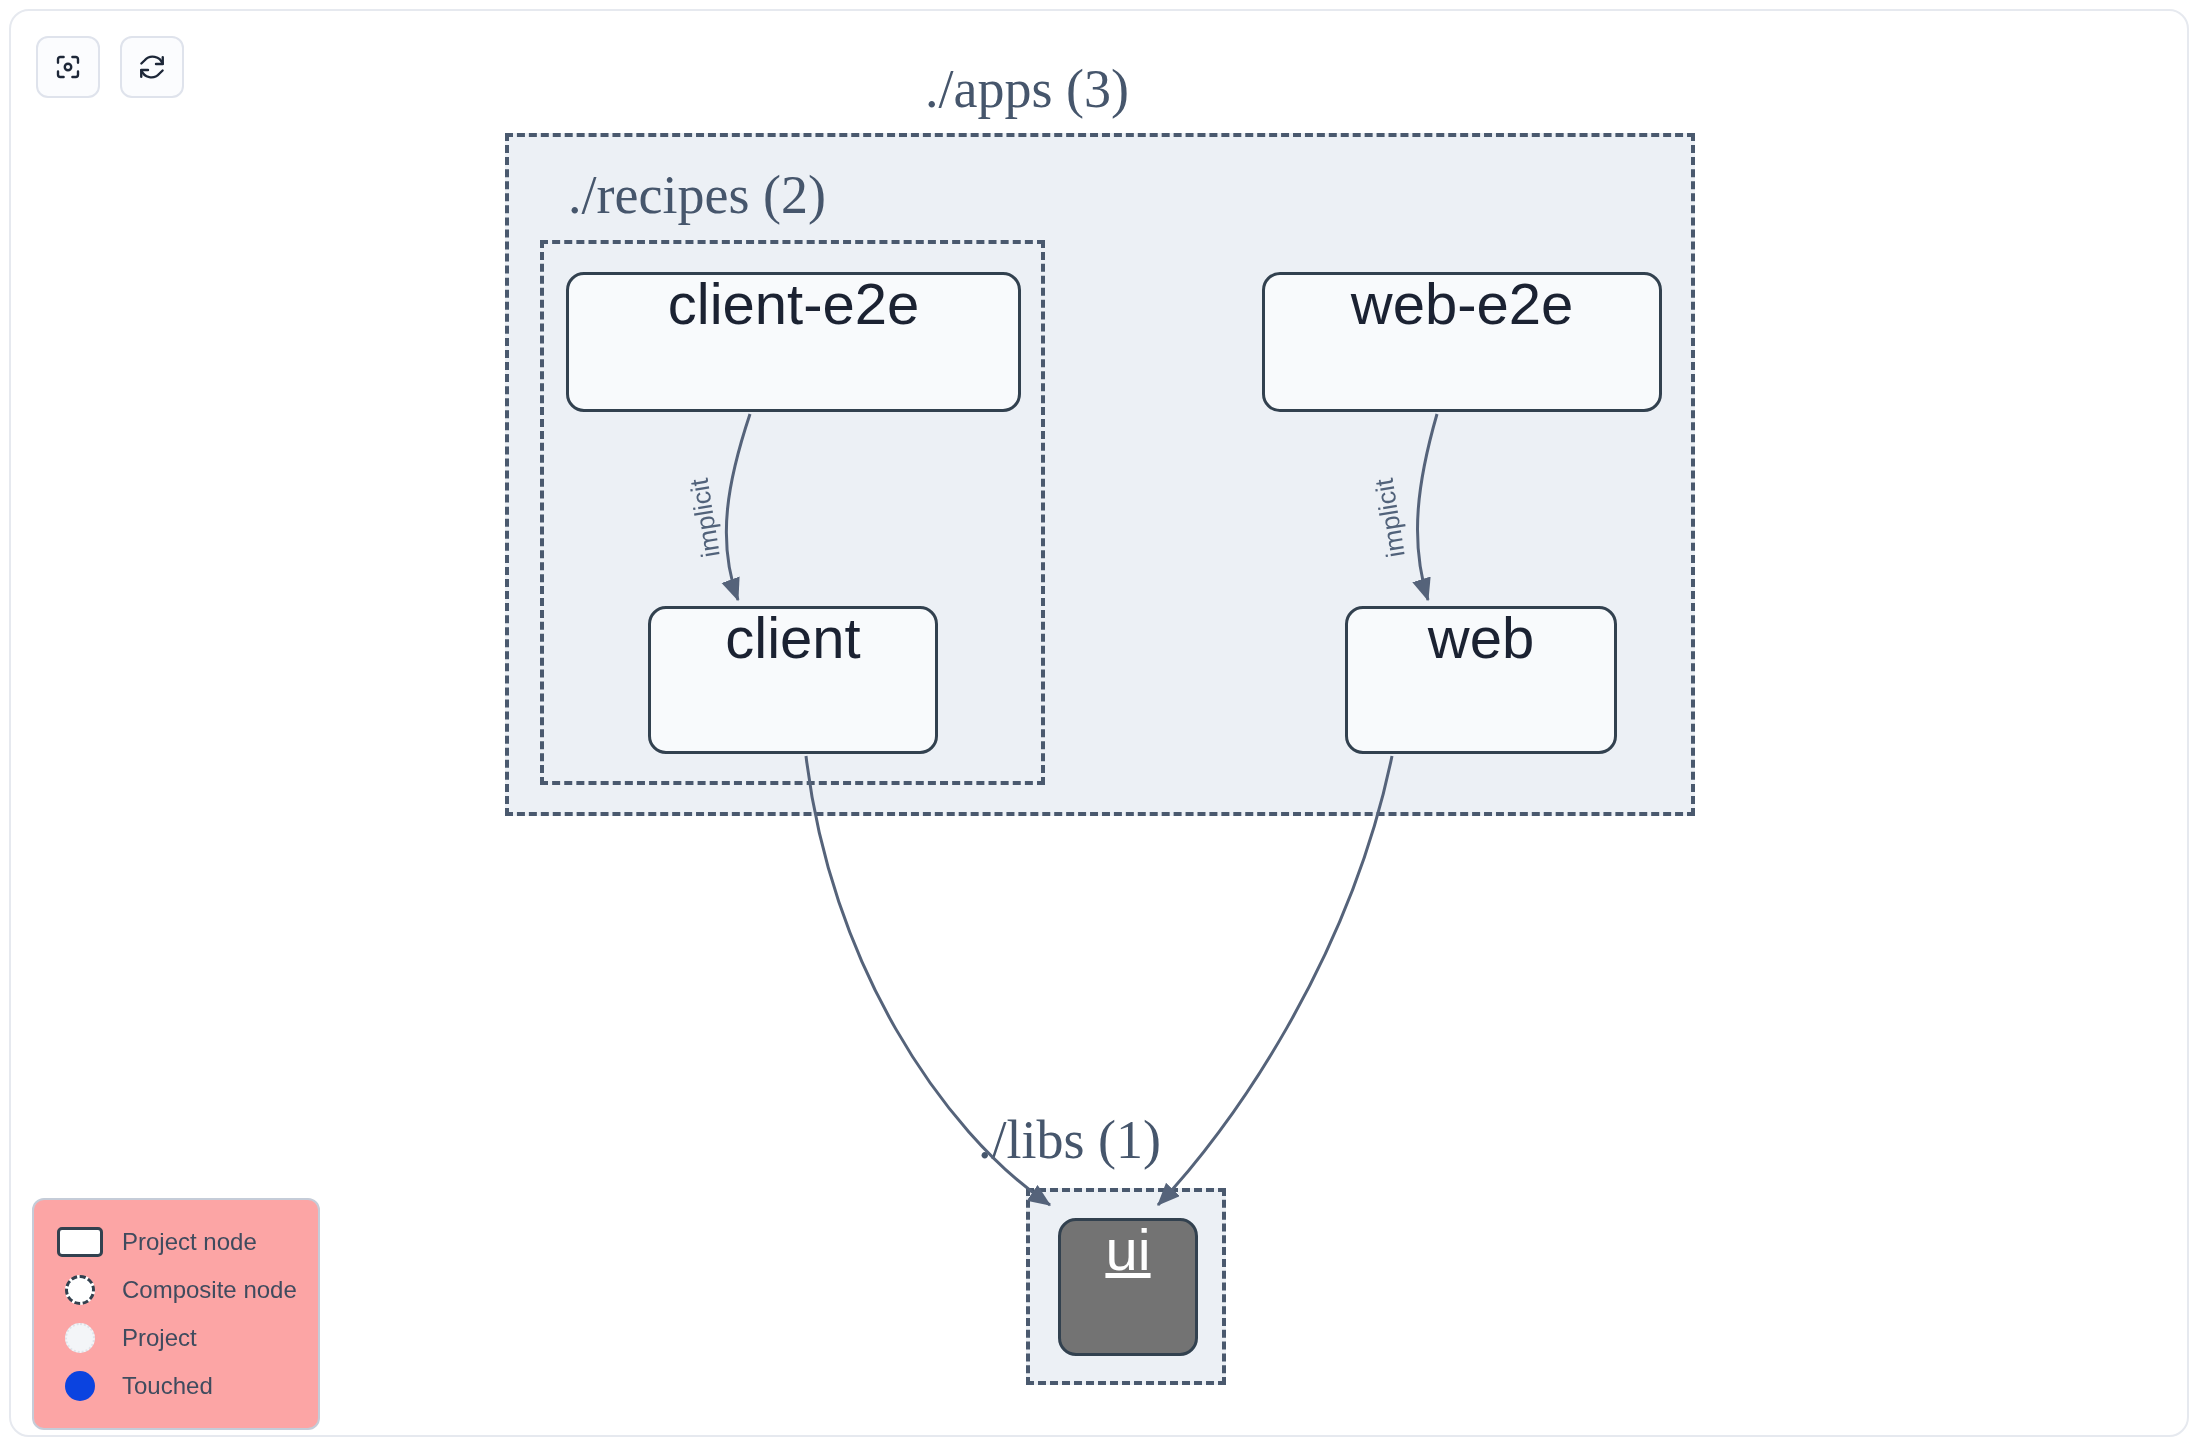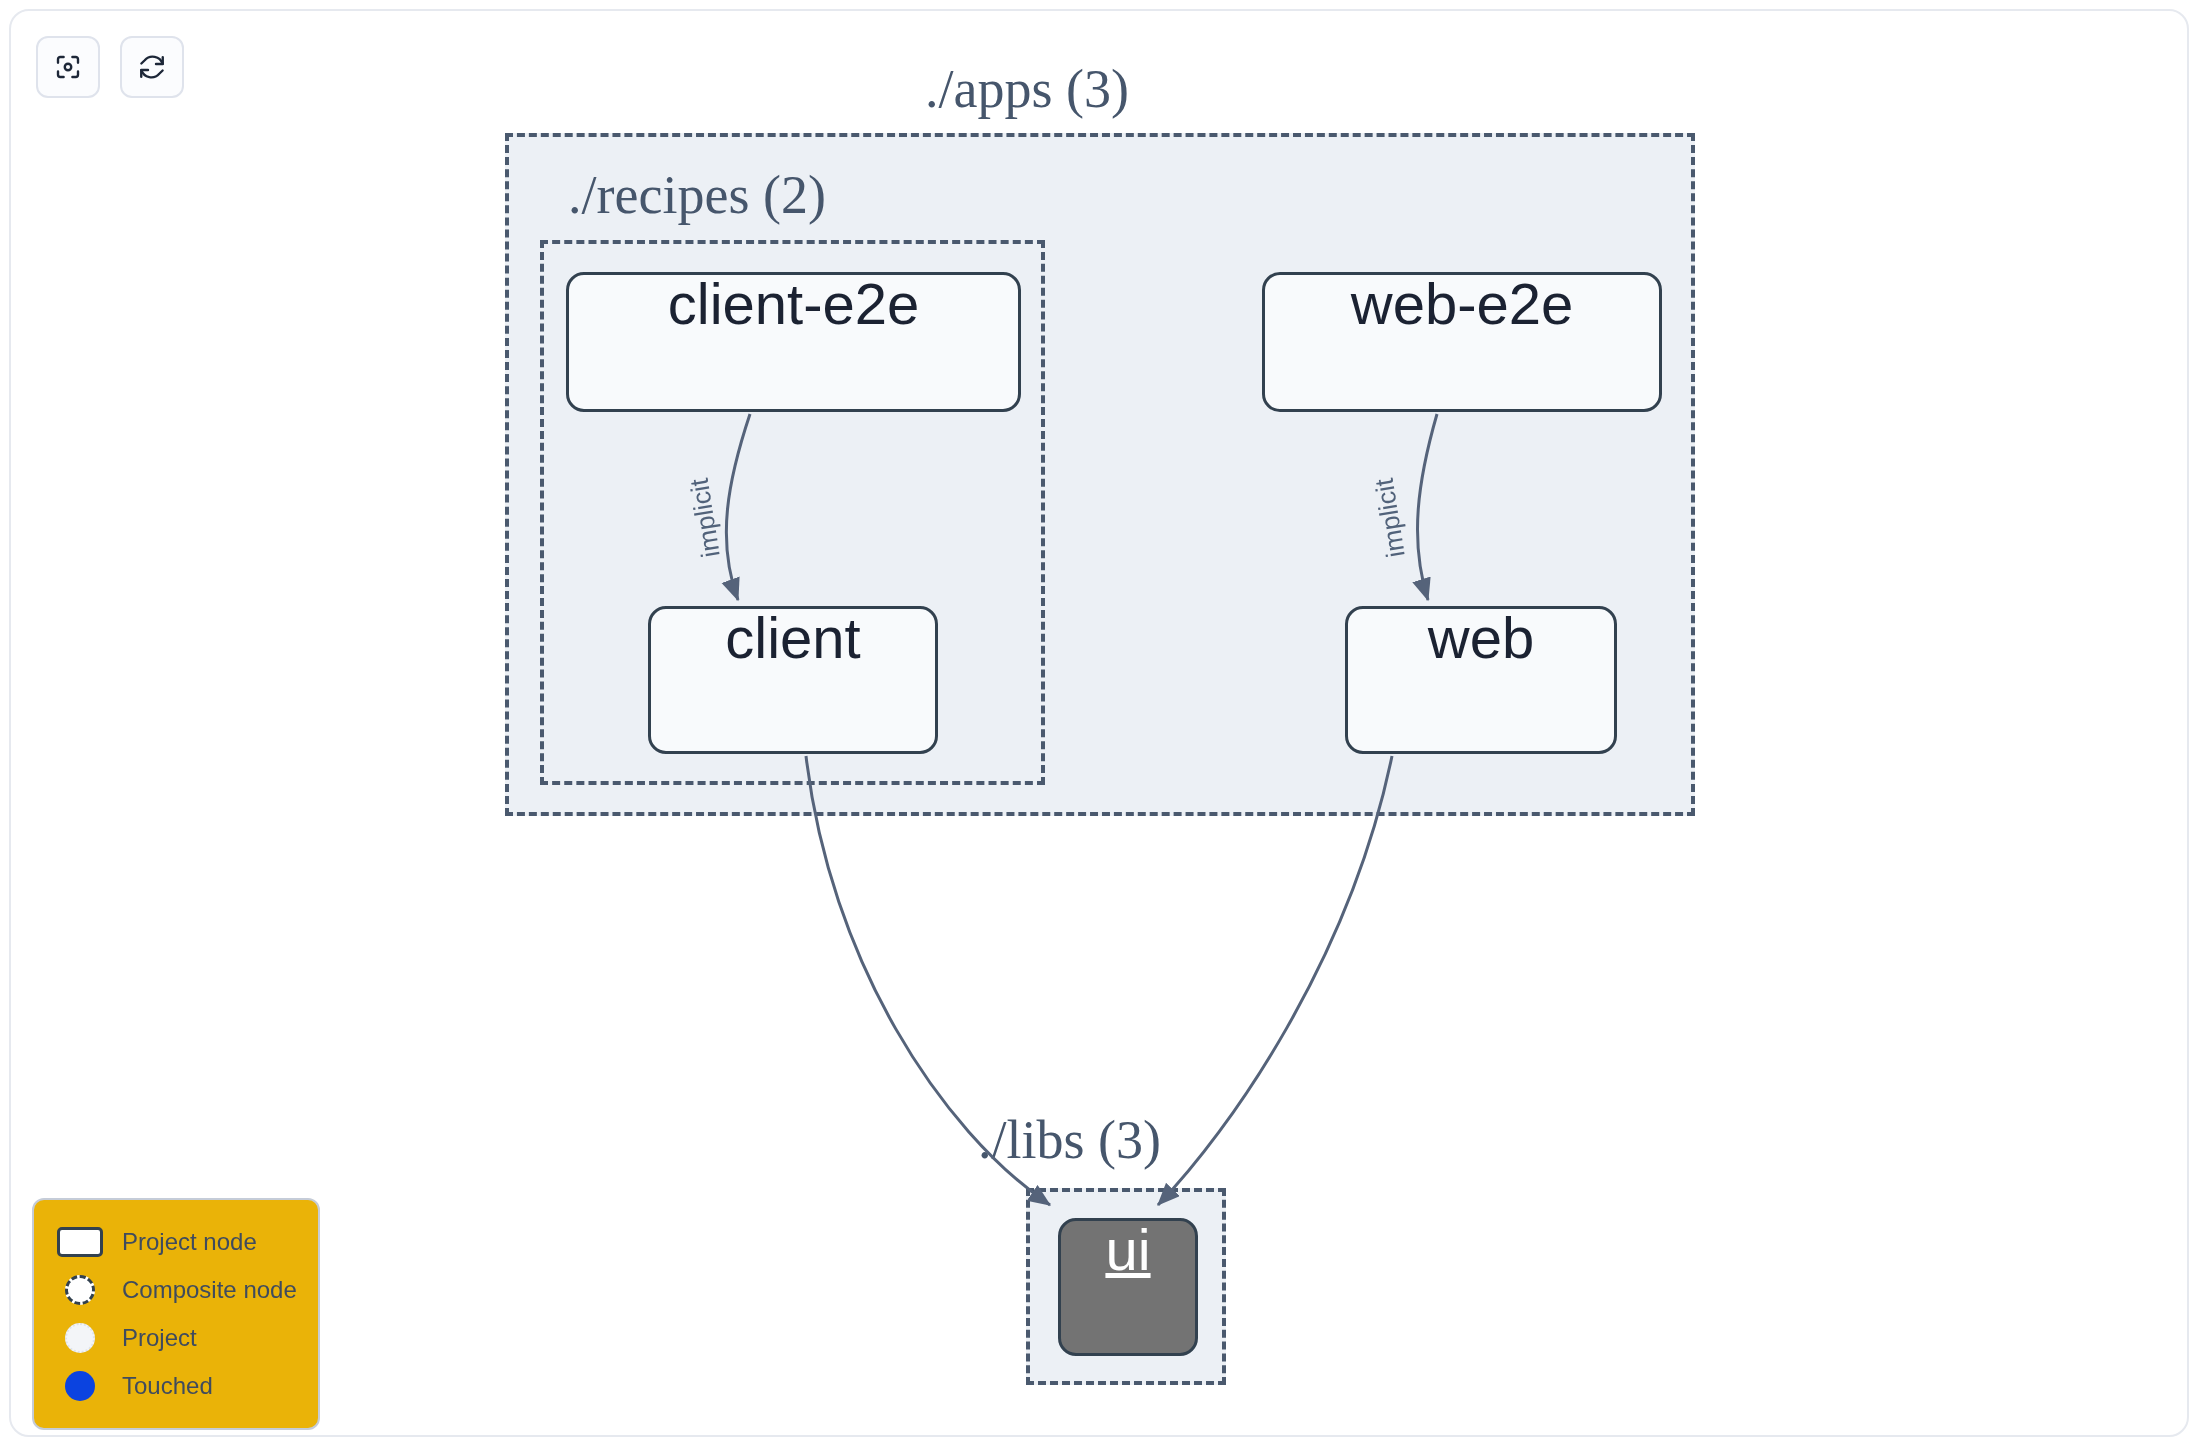--- a/index.html
+++ b/index.html
@@ -123,21 +123,21 @@
 
   
   .legend {
     position: absolute;
     left: 32px;
     top: 1198px;
     width: 288px;
     box-sizing: border-box;
     border: 2px solid #c5ccd8;
     border-radius: 12px;
-    background: #eab308;
+    background: #fca5a5;
     padding: 18px 20px 18px 22px;
     z-index: 50;
   }
   .legend-row {
     display: flex;
     align-items: center;
     height: 48px;
     gap: 18px;
   }
   .legend-label {
@@ -219,21 +219,21 @@
 
   <div class="graph-layer">
 
     <div class="group-box" style="left:505px; top:133px; width:1190px; height:683px;"></div>
     <div class="group-label" style="left:925px; top:62px;">./apps (3)</div>
 
     <div class="group-box thin" style="left:540px; top:240px; width:505px; height:545px;"></div>
     <div class="group-label" style="left:568px; top:168px;">./recipes (2)</div>
 
     <div class="group-box thin" style="left:1026px; top:1188px; width:200px; height:197px;"></div>
-    <div class="group-label" style="left:978px; top:1113px;">./libs (3)</div>
+    <div class="group-label" style="left:978px; top:1113px;">./libs (1)</div>
 
     <div class="node" style="left:566px; top:272px; width:455px; height:140px;">
       <span>client-e2e</span>
     </div>
 
     <div class="node" style="left:1262px; top:272px; width:400px; height:140px;">
       <span>web-e2e</span>
     </div>
 
     <div class="node" style="left:648px; top:606px; width:290px; height:148px;">

